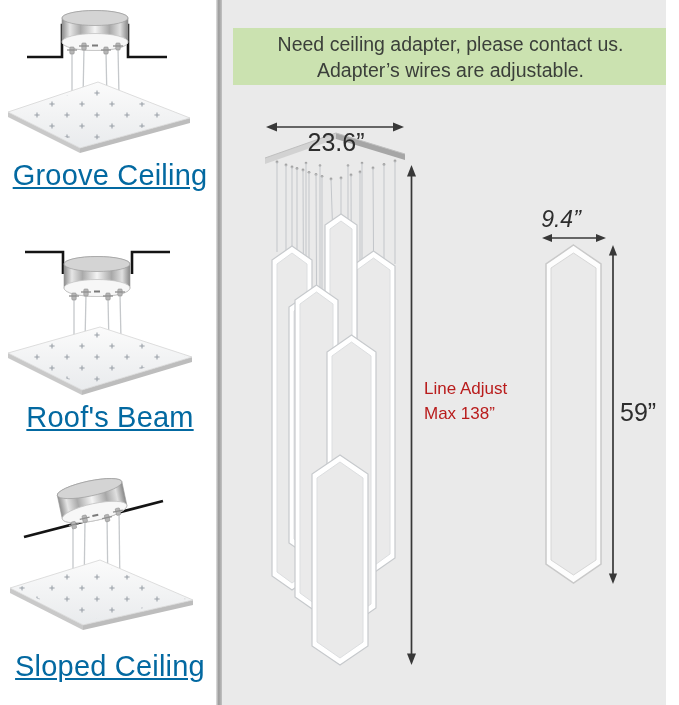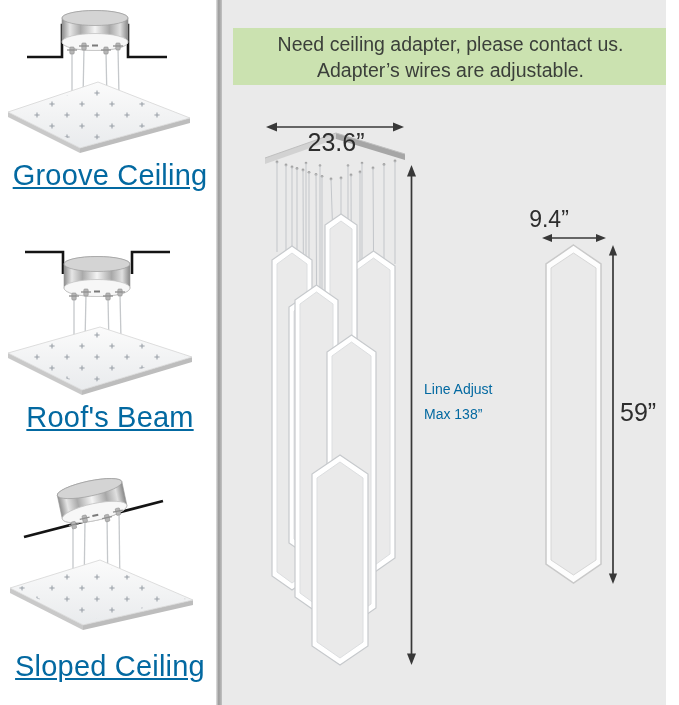--- a/index.html
+++ b/index.html
@@ -18,23 +18,23 @@
   }
   .caption {
     position:absolute; left:1px; width:218px; text-align:center;
     font-size:29px; color:#0369a1; letter-spacing:0.2px;text-decoration:underline;
   }
   #cap-groove { top:159px; }
   #cap-beam   { top:401px; }
   #cap-sloped { top:650px; }
   .dim { position:absolute; color:#2d2d2d; }
   #dim-canopy-width  { left:276px; top:99px;  width:120px; text-align:center; font-size:25px;margin-top:29px; }
-  #dim-pendant-width { left:504px; top:206px; width:90px;  text-align:center; font-size:23px; }
+  #dim-pendant-width { left:516px; top:206px; width:90px;  text-align:center; font-size:23px;font-style:italic; }
   #dim-pendant-height{ left:620px; top:398px; font-size:25px;text-align:right; }
-  .line-adjust { position:absolute; left:424px; top:377px; font-size:14px; line-height:24.5px; color:#0369a1; }
+  .line-adjust { position:absolute; left:424px; top:377px; font-size:17px; line-height:24.5px; color:#b91c1c; }
 </style>
 </head>
 <body>
 
 <div class="canvas">
 
   <svg class="scene" width="679" height="705" viewBox="0 0 679 705">
     <defs>
       <linearGradient id="chrome" x1="0" y1="0" x2="1" y2="0">
         <stop offset="0" stop-color="#8d8d8d"></stop>

